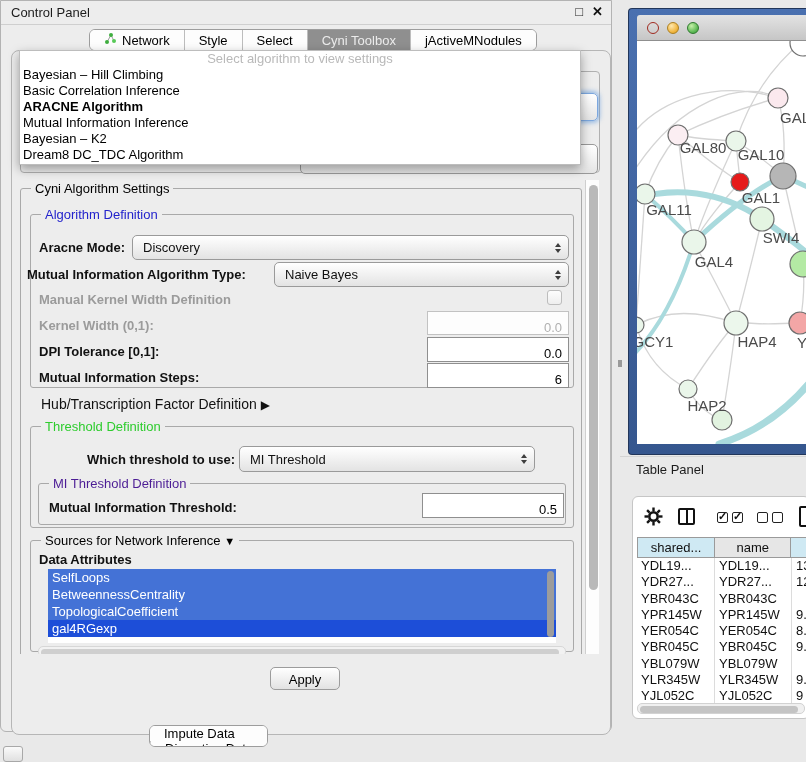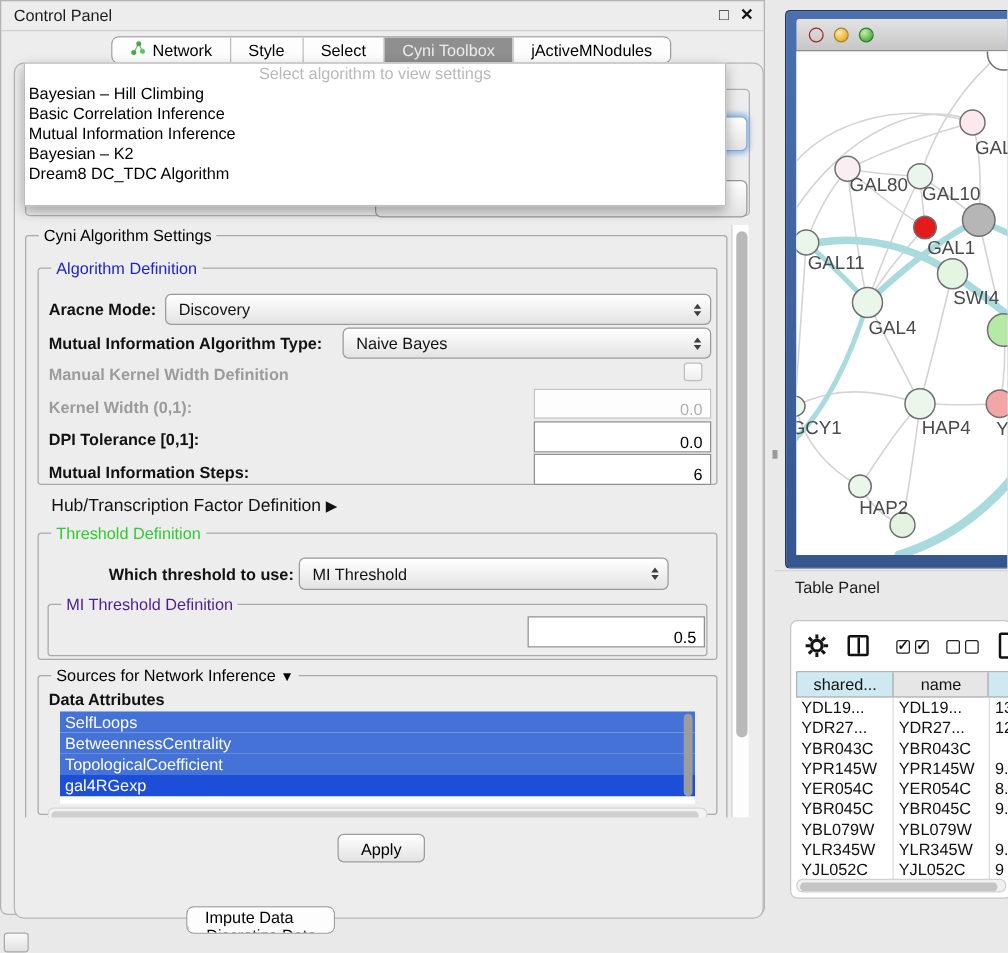--- a/index.html
+++ b/index.html
@@ -179,21 +179,21 @@
         <span class="legend" style="color:#2222cc;">Algorithm Definition</span>
       </div>
       <span class="lbl b" style="left:26px;top:60px;">Aracne Mode:</span>
       <div class="combo" style="left:119px;top:55px;width:437px;height:25px;">
         <span>Discovery</span>
         <span class="arrows">
             <span class="tri-up"></span>
             <span class="tri-dn"></span>
           </span>
       </div>
-      <span class="lbl b" style="left:26px;top:87px;">Mutual Information Algorithm Type:</span>
+      <span class="lbl b" style="left:14px;top:87px;">Mutual Information Algorithm Type:</span>
       <div class="combo" style="left:261px;top:82px;width:295px;height:25px;">
         <span>Naive Bayes</span>
         <span class="arrows">
             <span class="tri-up"></span>
             <span class="tri-dn"></span>
           </span>
       </div>
       <span class="lbl b dis" style="left:26px;top:112px;">Manual Kernel Width Definition</span>
       <div class="checkbox" style="left:534px;top:110px;"></div>
       <span class="lbl b dis" style="left:26px;top:138px;">Kernel Width (0,1):</span>
@@ -215,20 +215,21 @@
       <div class="combo" style="left:226px;top:266px;width:296px;height:26px;">
         <span>MI Threshold</span>
         <span class="arrows">
             <span class="tri-up"></span>
             <span class="tri-dn"></span>
           </span>
       </div>
       <div class="groupbox" style="left:25px;top:303px;width:528px;height:42px;">
         <span class="legend" style="color:#4c1d95;">MI Threshold Definition</span>
       </div>
+      <span class="lbl b" style="left:36px;top:320px;">Mutual Information Threshold:</span>
       <div class="tfield" style="left:409px;top:313px;width:142px;height:25px;">0.5</div>
 
       <div class="groupbox" style="left:17px;top:360px;width:544px;height:112px;">
         <span class="legend">
           <span>Sources for Network Inference</span>
           <span style="font-size:11px;"> ▼</span>
         </span>
       </div>
       <span class="lbl b" style="left:26px;top:372px;">Data Attributes</span>
       <div id="attr-list" style="left:35px;top:389px;width:508px;height:74px;">
@@ -246,20 +247,21 @@
         <div class="thumb-v" style="left:2.5px;top:5px;width:9px;height:405px;"></div>
       </div>
     </div>
   </div>
 
   <div id="algo-popup">
     <div id="algo-placeholder">Select algorithm to view settings</div>
     <div id="popup-options">
         <div class="algo-item">Bayesian – Hill Climbing</div>
         <div class="algo-item">Basic Correlation Inference</div>
+        <div class="algo-item bold">ARACNE Algorithm</div>
         <div class="algo-item">Mutual Information Inference</div>
         <div class="algo-item">Bayesian – K2</div>
         <div class="algo-item">Dream8 DC_TDC Algorithm</div>
       </div>
   </div>
 
   <button id="apply-btn">Apply</button>
 
   <div class="seg-bar" style="left:148px;top:724px;flex-direction:column;" id="bottom-tabs">
       <div class="seg">

